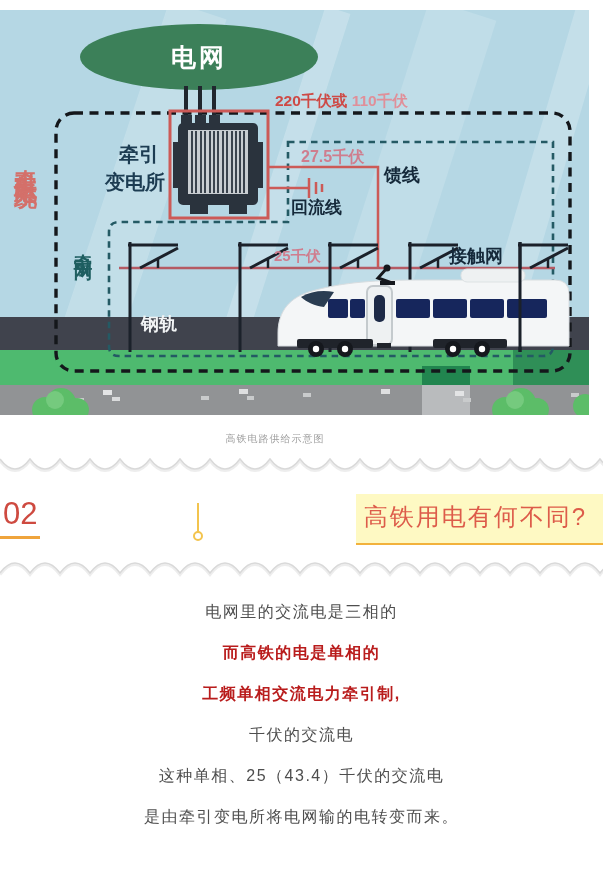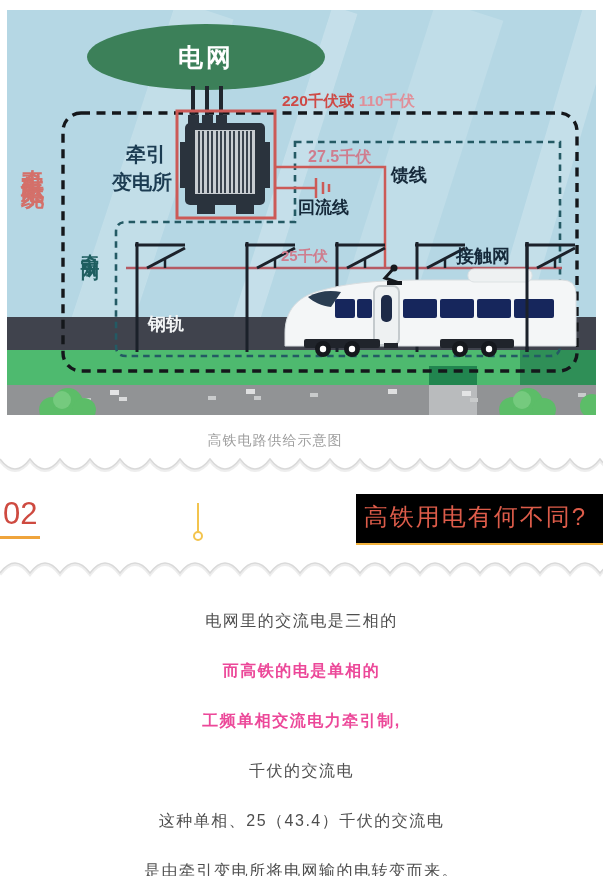--- a/index.html
+++ b/index.html
@@ -1,39 +1,39 @@
 <!DOCTYPE html>
 <html><head>
 <meta charset="utf-8">
 <style>
   html,body{margin:0;padding:0;background:#ffffff;}
   .page{position:relative;width:603px;height:876px;background:#ffffff;overflow:hidden;
         font-family:"Liberation Sans","DejaVu Sans",sans-serif;}
-  .diagram-wrap{position:absolute;left:7px;top:10px;width:589px;height:408px;}
+  .diagram-wrap{position:absolute;left:0;top:10px;width:589px;height:408px;}
   svg text{font-family:"Liberation Sans","DejaVu Sans",sans-serif;}
   .vlabel{position:absolute;writing-mode:vertical-rl;text-orientation:upright;font-weight:bold;}
   .vlabel.system{left:11px;top:142px;font-size:23px;letter-spacing:3px;color:#d4706a;}
   .vlabel.tracnet{left:70px;top:229px;font-size:19px;letter-spacing:4px;color:#1e5e60;}
   .caption{position:absolute;top:432px;left:0;width:550px;text-align:center;
-           font-size:14px;color:#9e9e9e;letter-spacing:1px;}
+           font-size:10px;color:#9e9e9e;letter-spacing:1px;}
   .scallop{position:absolute;left:0;width:603px;height:24px;}
   .scallop.top{top:457px;}
   .scallop.bottom{top:553px;}
   .section-header{position:absolute;top:494px;left:0;width:603px;display:flex;
                   justify-content:space-between;align-items:flex-start;}
   .sec-num{font-size:31px;line-height:1;color:#ce4a40;padding:4px 3px 7px 3px;
            border-bottom:3px solid #efa43c;}
   .sec-pin{display:flex;flex-direction:column;align-items:center;margin:0 9px 0 8px;padding-top:9px;}
   .pin-line{width:2px;height:29px;background:#f3c44e;}
   .pin-dot{width:6px;height:6px;border:2px solid #f3c44e;border-radius:50%;background:#fff;margin-top:-1px;}
   .sec-title{font-size:24px;color:#dd5c4a;letter-spacing:2px;padding:7px 16px 10px 8px;
-             border-bottom:2px solid #f2b23c;background:#000000;}
+             border-bottom:2px solid #f2b23c;background:#fef9c3;}
   .body-text{position:absolute;top:589px;left:0;width:603px;text-align:center;}
-  .body-text p{margin:13px;line-height:37px;font-size:16px;color:#4e4e4e;letter-spacing:1.5px;}
-  .body-text p.b{font-weight:bold;color:#ec4899;}
+  .body-text p{margin:4px;line-height:37px;font-size:16px;color:#4e4e4e;letter-spacing:1.5px;}
+  .body-text p.b{font-weight:bold;color:#b91c1c;}
 </style>
 </head>
 <body>
 
 <div class="page">
 
   <div class="diagram-wrap">
     <svg width="589" height="408" viewBox="7 10 589 408">
 
       <rect x="7" y="10" width="589" height="408" fill="#b5d7e4"></rect>

